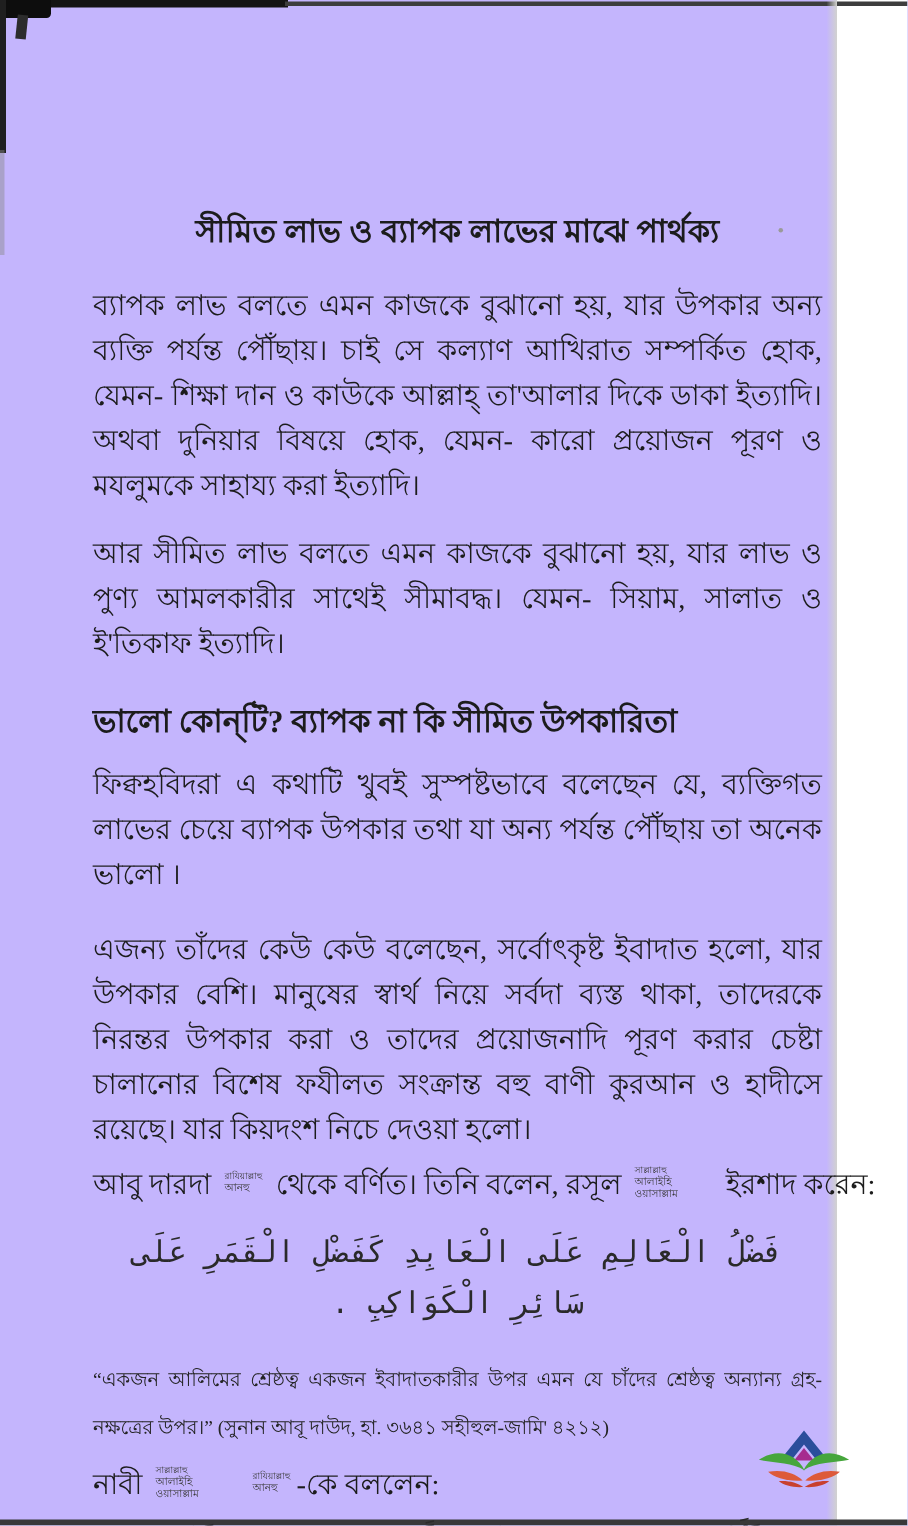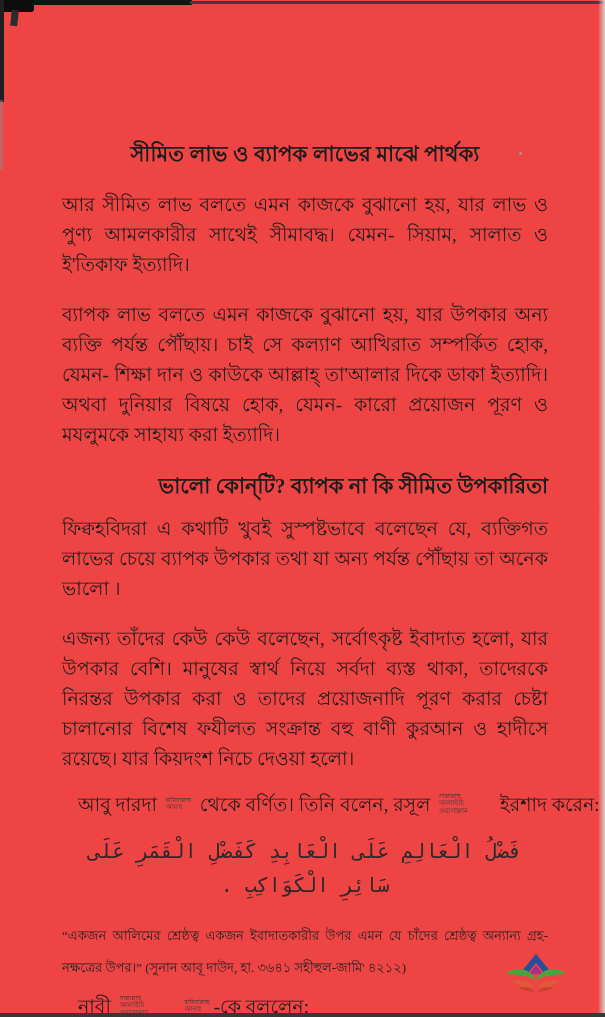--- a/index.html
+++ b/index.html
@@ -2,22 +2,22 @@
 <html><head>
 <meta charset="utf-8">
 <style>
   html,body{margin:0;padding:0;}
   body{
     width:605px;height:1017px;overflow:hidden;
     background:#ffffff;
     font-family:"Liberation Serif","DejaVu Sans",serif;
   }
   .page{
-    position:relative;width:605px;height:1017px;
-    background:#ef4444;
+    position:relative;width:558px;height:1017px;
+    background:#c4b5fd;
     color:#1c1c1c;
   }
   
   .edge-top-1{position:absolute;left:0;top:0;width:192px;height:5px;background:#141414;}
   .edge-top-2{position:absolute;left:190px;top:1px;width:415px;height:3px;background:#3d3d3d;}
   .edge-corner-blob{position:absolute;left:0;top:0;width:34px;height:12px;background:#0d0d0d;border-radius:0 0 3px 0;}
   .edge-corner-mark{position:absolute;left:11px;top:10px;width:7px;height:16px;background:#2c2c2c;transform:rotate(6deg);}
   .edge-left{position:absolute;left:0;top:0;width:4px;height:102px;background:#1f1f1f;}
   .edge-left-fade{position:absolute;left:0;top:100px;width:3px;height:70px;background:#8a8a8a;opacity:.45;}
   .edge-right{position:absolute;right:0;top:0;width:7px;height:100%;
@@ -25,30 +25,30 @@
   .edge-bottom{position:absolute;left:0;bottom:0;width:605px;height:4px;background:#383838;}
   .speck{position:absolute;left:519px;top:152px;width:3px;height:3px;background:#9a9a9a;border-radius:50%;}
 
   
   .content{position:absolute;left:62px;top:140px;width:486px;}
   .h-main{
     font-size:21px;line-height:28px;font-weight:bold;text-align:center;
     margin:0 0 22px 0;letter-spacing:.2px;
   }
   .h-sub{
-    font-size:21px;line-height:28px;font-weight:bold;text-align:right;
+    font-size:21px;line-height:28px;font-weight:bold;text-align:left;
     margin:22px 0 14px 0;
   }
   .para{
     font-size:19px;line-height:30px;text-align:justify;
     margin:0 0 15px 0;
   }
   .para.tight{margin-bottom:20px;}
   .narr{
-    font-size:19px;line-height:30px;text-align:left;margin:16px;
+    font-size:19px;line-height:30px;text-align:left;margin:0;
     white-space:nowrap;
   }
   .honorific{
     display:inline-block;vertical-align:middle;
     font-size:7px;line-height:7px;color:#3a3a3a;margin:0 4px;
     transform:translateY(-3px);letter-spacing:0;white-space:normal;
     max-width:52px;
   }
   .honorific .hon-top{display:block;font-size:6px;line-height:6px;}
   .honorific .hon-bottom{display:block;font-size:7px;line-height:8px;}
@@ -78,23 +78,23 @@
   <div class="edge-left"></div>
   <div class="edge-left-fade"></div>
   <div class="edge-right"></div>
   <div class="edge-bottom"></div>
   <div class="speck"></div>
 
   <div class="content">
 
     <div class="h-main">সীমিত লাভ ও ব্যাপক লাভের মাঝে পার্থক্য</div>
 
+    <p class="para">ব্যাপক লাভ বলতে এমন কাজকে বুঝানো হয়, যার উপকার অন্য ব্যক্তি পর্যন্ত পৌঁছায়। চাই সে কল্যাণ আখিরাত সম্পর্কিত হোক, যেমন- শিক্ষা দান ও কাউকে আল্লাহ্ তা'আলার দিকে ডাকা ইত্যাদি। অথবা দুনিয়ার বিষয়ে হোক, যেমন- কারো প্রয়োজন পূরণ ও মযলুমকে সাহায্য করা ইত্যাদি।</p>
+
     <p class="para tight">আর সীমিত লাভ বলতে এমন কাজকে বুঝানো হয়, যার লাভ ও পুণ্য আমলকারীর সাথেই সীমাবদ্ধ। যেমন- সিয়াম, সালাত ও ই'তিকাফ ইত্যাদি।</p>
-
-    <p class="para">ব্যাপক লাভ বলতে এমন কাজকে বুঝানো হয়, যার উপকার অন্য ব্যক্তি পর্যন্ত পৌঁছায়। চাই সে কল্যাণ আখিরাত সম্পর্কিত হোক, যেমন- শিক্ষা দান ও কাউকে আল্লাহ্ তা'আলার দিকে ডাকা ইত্যাদি। অথবা দুনিয়ার বিষয়ে হোক, যেমন- কারো প্রয়োজন পূরণ ও মযলুমকে সাহায্য করা ইত্যাদি।</p>
 
     <div class="h-sub">ভালো কোন্‌টি? ব্যাপক না কি সীমিত উপকারিতা</div>
 
     <p class="para tight">ফিক্বহবিদরা এ কথাটি খুবই সুস্পষ্টভাবে বলেছেন যে, ব্যক্তিগত লাভের চেয়ে ব্যাপক উপকার তথা যা অন্য পর্যন্ত পৌঁছায় তা অনেক ভালো ।</p>
 
     <p class="para" style="margin-bottom:7px;">এজন্য তাঁদের কেউ কেউ বলেছেন, সর্বোৎকৃষ্ট ইবাদাত হলো, যার উপকার বেশি। মানুষের স্বার্থ নিয়ে সর্বদা ব্যস্ত থাকা, তাদেরকে নিরন্তর উপকার করা ও তাদের প্রয়োজনাদি পূরণ করার চেষ্টা চালানোর বিশেষ ফযীলত সংক্রান্ত বহু বাণী কুরআন ও হাদীসে রয়েছে। যার কিয়দংশ নিচে দেওয়া হলো।</p>
 
     <p class="narr">
       <span>আবু দারদা</span>
       <span class="honorific">

